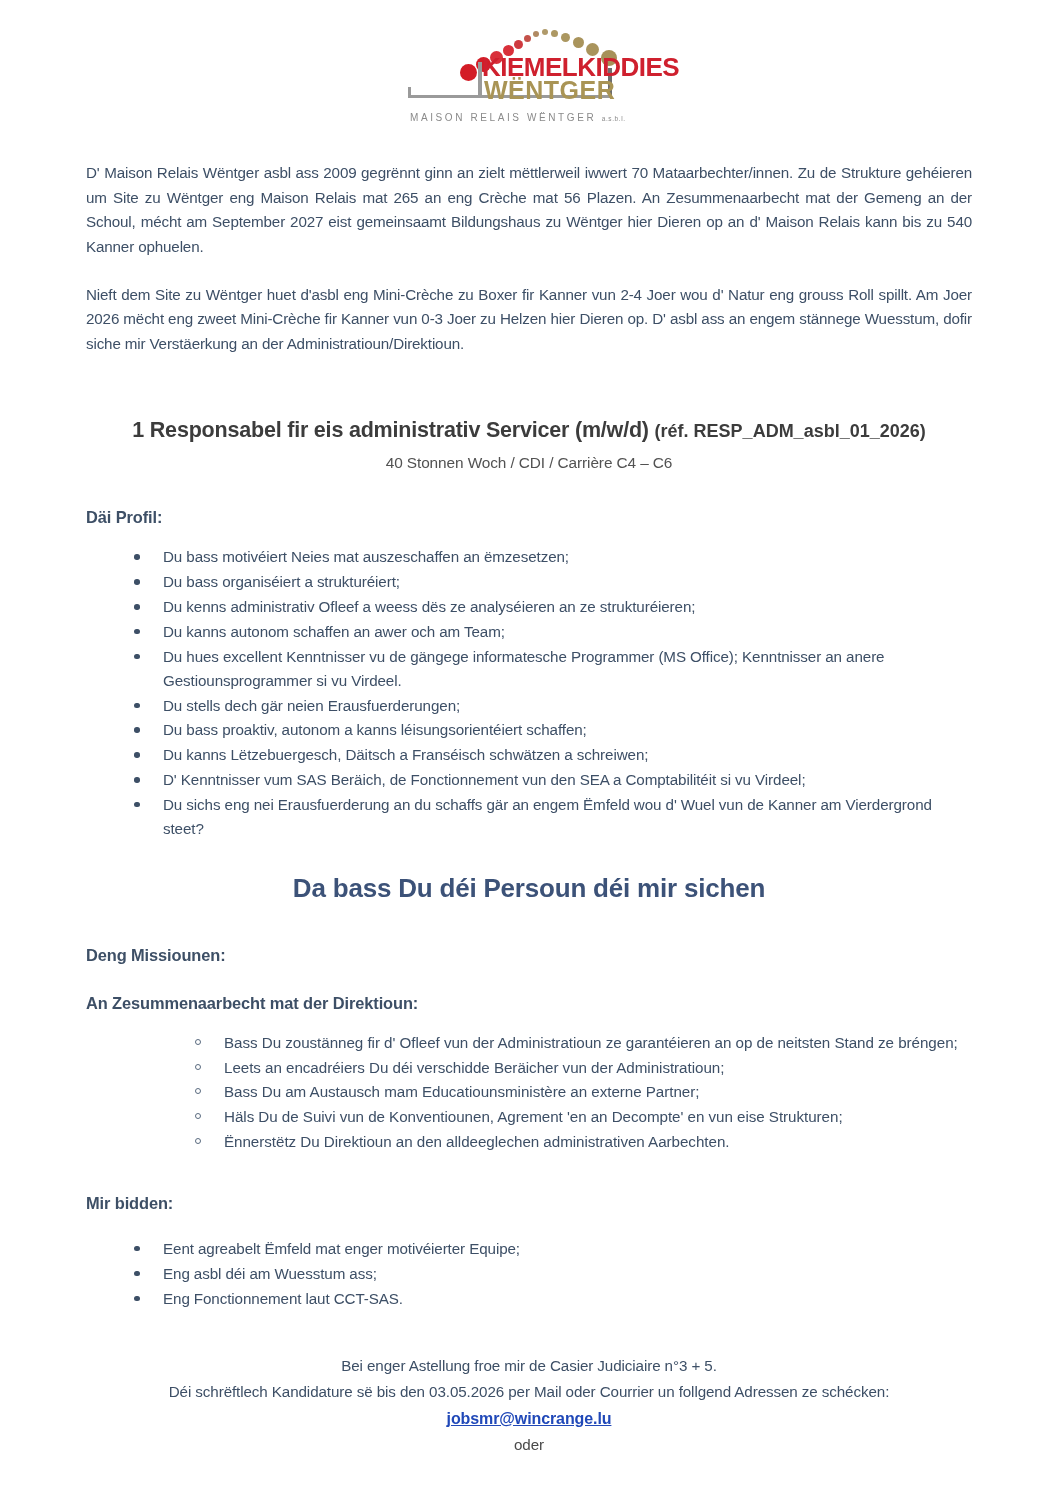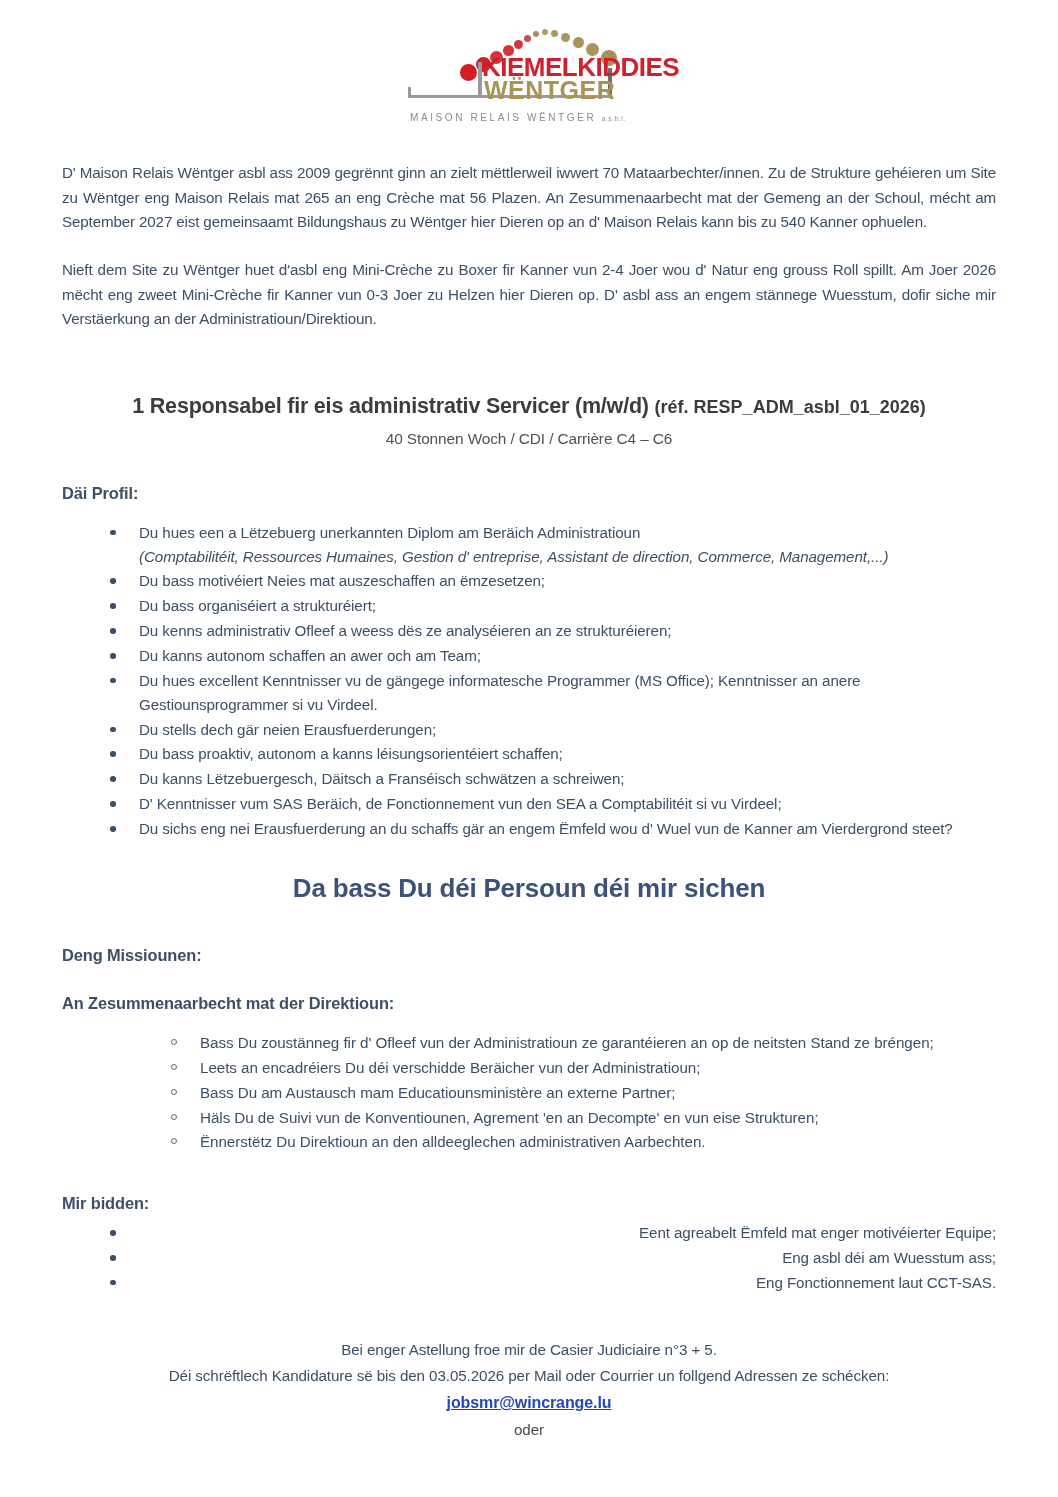--- a/index.html
+++ b/index.html
@@ -11,21 +11,21 @@
     font-family: "Liberation Sans", sans-serif;
   }
   .page {
     position: relative;
     width: 1058px;
     height: 1497px;
     margin: 0 auto;
     background: #ffffff;
     overflow: hidden;
     box-sizing: border-box;
-    padding: 0 62px;
+    padding: 0 86px;
   }
 
   
   .logo-wrap {
     width: 100%;
     display: flex;
     justify-content: center;
     padding-top: 16px;
   }
   .logo {
@@ -171,21 +171,21 @@
     font-size: 26px;
     letter-spacing: -0.2px;
   }
 
   ul.bl {
     list-style: none;
     margin: 0;
     padding: 0;
   }
   ul.bl.lvl1 { margin-top: 18px; padding-left: 42px; }
-  ul.bl.lvl1.offer { margin-top: 8px; text-align: right; }
+  ul.bl.lvl1.offer { margin-top: 24px; }
   ul.bl.lvl2 { margin-top: 18px; padding-left: 103px; }
 
   ul.bl li {
     position: relative;
     color: #3d4f66;
     font-size: 15.2px;
     line-height: 1.57;
     padding-left: 35px;
     margin-bottom: 1px;
     letter-spacing: -0.1px;
@@ -273,24 +273,20 @@
   <p class="intro p2">Nieft dem Site zu Wëntger huet d'asbl eng Mini-Crèche zu Boxer fir Kanner vun 2-4 Joer wou d' Natur eng grouss Roll spillt. Am Joer 2026 mëcht eng zweet Mini-Crèche fir Kanner vun 0-3 Joer zu Helzen hier Dieren op. D' asbl ass an engem stännege Wuesstum, dofir siche mir Verstäerkung an der Administratioun/Direktioun.</p>
 
   <div class="job-title">
     <span>1 Responsabel fir eis administrativ Servicer (m/w/d)</span>
     <span class="ref">(réf. RESP_ADM_asbl_01_2026)</span>
   </div>
   <div class="job-sub">40 Stonnen Woch / CDI / Carrière C4 – C6</div>
 
   <div class="sec-head profil">Däi Profil:</div>
   <ul class="bl lvl1">
-    <li>
-      <span>Du hues een a Lëtzebuerg unerkannten Diplom am Beräich Administratioun</span>
-      <span class="it">(Comptabilitéit, Ressources Humaines, Gestion d' entreprise, Assistant de direction, Commerce, Management,...)</span>
-    </li>
     <li>Du bass motivéiert Neies mat auszeschaffen an ëmzesetzen;</li>
     <li>Du bass organiséiert a strukturéiert;</li>
     <li>Du kenns administrativ Ofleef a weess dës ze analyséieren an ze strukturéieren;</li>
     <li>Du kanns autonom schaffen an awer och am Team;</li>
     <li>Du hues excellent Kenntnisser vu de gängege informatesche Programmer (MS Office); Kenntnisser an anere Gestiounsprogrammer si vu Virdeel.</li>
     <li>Du stells dech gär neien Erausfuerderungen;</li>
     <li>Du bass proaktiv, autonom a kanns léisungsorientéiert schaffen;</li>
     <li>Du kanns Lëtzebuergesch, Däitsch a Franséisch schwätzen a schreiwen;</li>
     <li>D' Kenntnisser vum SAS Beräich, de Fonctionnement vun den SEA a Comptabilitéit si vu Virdeel;</li>
     <li>Du sichs eng nei Erausfuerderung an du schaffs gär an engem Ëmfeld wou d' Wuel vun de Kanner am Vierdergrond steet?</li>

